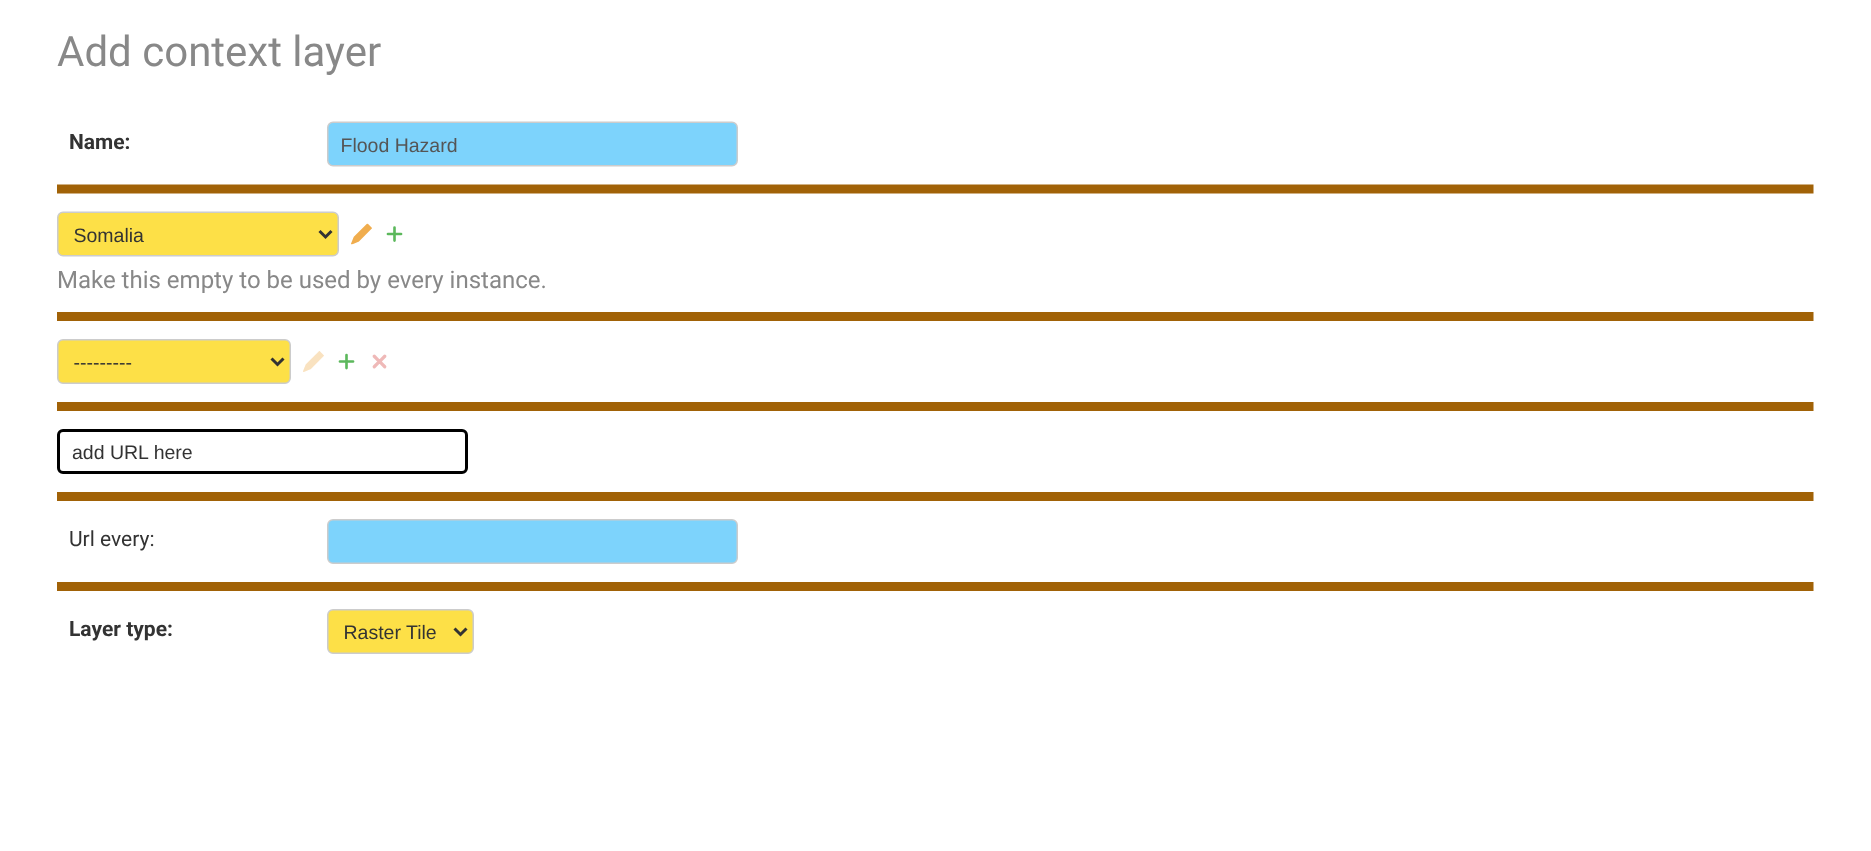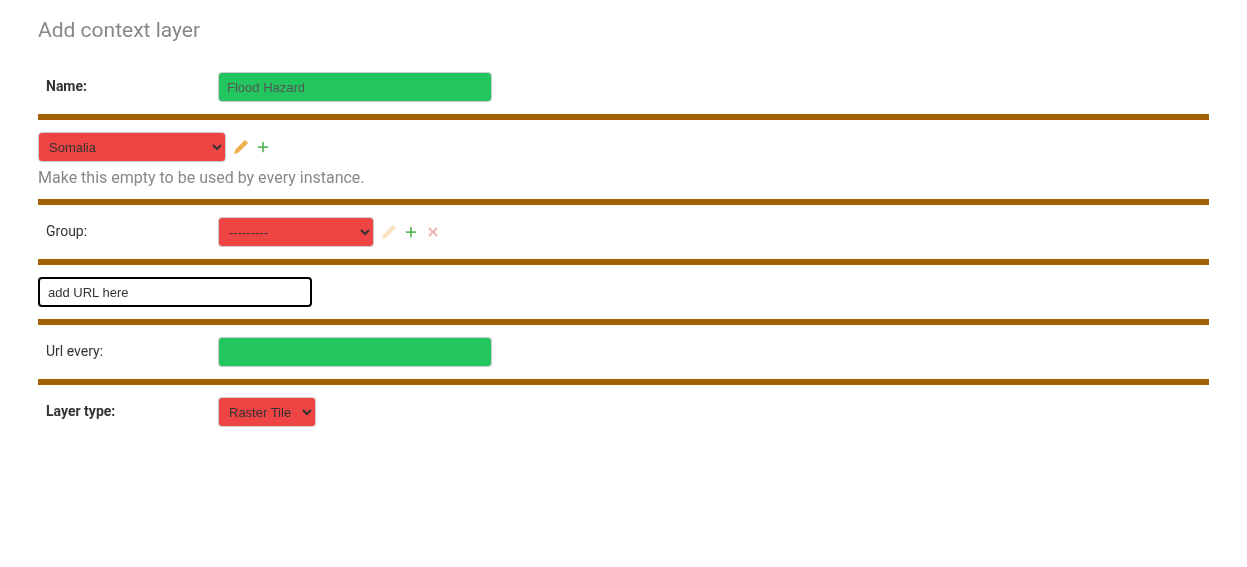--- a/index.html
+++ b/index.html
@@ -9,21 +9,21 @@
     font-family: -apple-system, BlinkMacSystemFont, "Segoe UI", Roboto, "Helvetica Neue", Arial, sans-serif;
     font-size: 14px;
     color: #333;
     background: #fff;
   }
   .page {
     width: 1247px;
     padding: 18px 38px 20px 38px;
   }
   .page-title {
-    font-size: 21px;
+    font-size: 28px;
     font-weight: 400;
     color: #888;
     margin: 0 0 24px 0;
   }
   .form-row {
     display: flex;
     align-items: flex-start;
     padding: 12px 0;
     border-bottom: 6px solid #a16207;
   }
@@ -40,40 +40,40 @@
     flex: 1;
   }
   input[type=text].txt {
     width: 274px;
     height: 30px;
     padding: 4px 8px;
     border: 1px solid #ccc;
     border-radius: 4px;
     font-size: 13px;
     color: #555;
-    background: #22c55e;
+    background: #7dd3fc;
   }
   textarea.txa {
     width: 624px;
     height: 162px;
     padding: 6px 8px;
     border: 1px solid #ccc;
     border-radius: 4px;
     font-size: 13px;
     resize: both;
     background: #fff;
   }
   select.sel {
     height: 30px;
     padding: 4px 6px;
     border: 1px solid #ccc;
     border-radius: 4px;
     font-size: 13px;
     color: #333;
-    background: #ef4444;
+    background: #fde047;
   }
   .sel.instance { width: 188px; }
   .sel.group { width: 156px; }
   .sel.layertype { width: 98px; }
   .field-line { display: flex; align-items: center; gap: 8px; }
   .help-text {
     font-size: 16px;
     color: #888;
     margin-top: 6px;
   }
@@ -125,21 +125,20 @@
           <svg viewBox="0 0 16 16" width="14" height="14" fill="#5cb85c">
               <path d="M8 2a1 1 0 0 1 1 1v4h4a1 1 0 1 1 0 2H9v4a1 1 0 1 1-2 0V9H3a1 1 0 1 1 0-2h4V3a1 1 0 0 1 1-1z"></path>
             </svg>
         </span>
       </div>
       <div class="help-text">Make this empty to be used by every instance.</div>
     </div>
   </div>
 
   <div class="form-row">
-    <div class="label-col">Group:</div>
     <div class="field-col">
       <div class="field-line">
         <select class="sel group">
           <option>---------</option>
         </select>
         <span class="icon" style="opacity:.35">
           <svg viewBox="0 0 16 16" width="14" height="14" fill="#f0ad4e">
               <path d="M12.146.146a.5.5 0 0 1 .708 0l3 3a.5.5 0 0 1 0 .708l-10 10a.5.5 0 0 1-.168.11l-5 2a.5.5 0 0 1-.65-.65l2-5a.5.5 0 0 1 .11-.168l10-10z"></path>
             </svg>
         </span>

